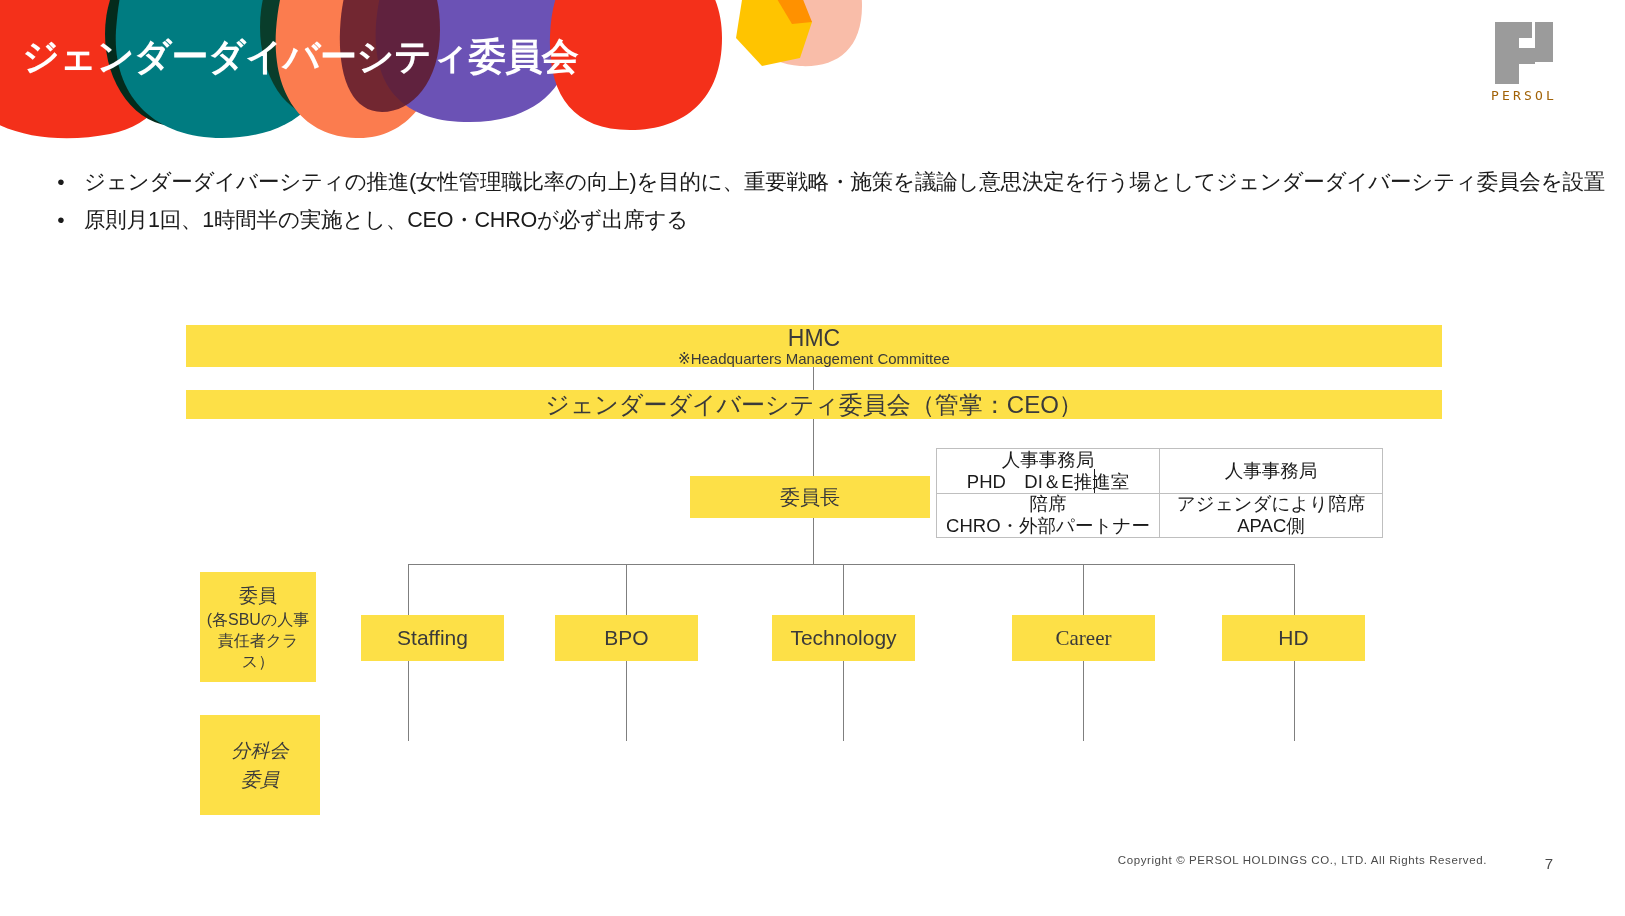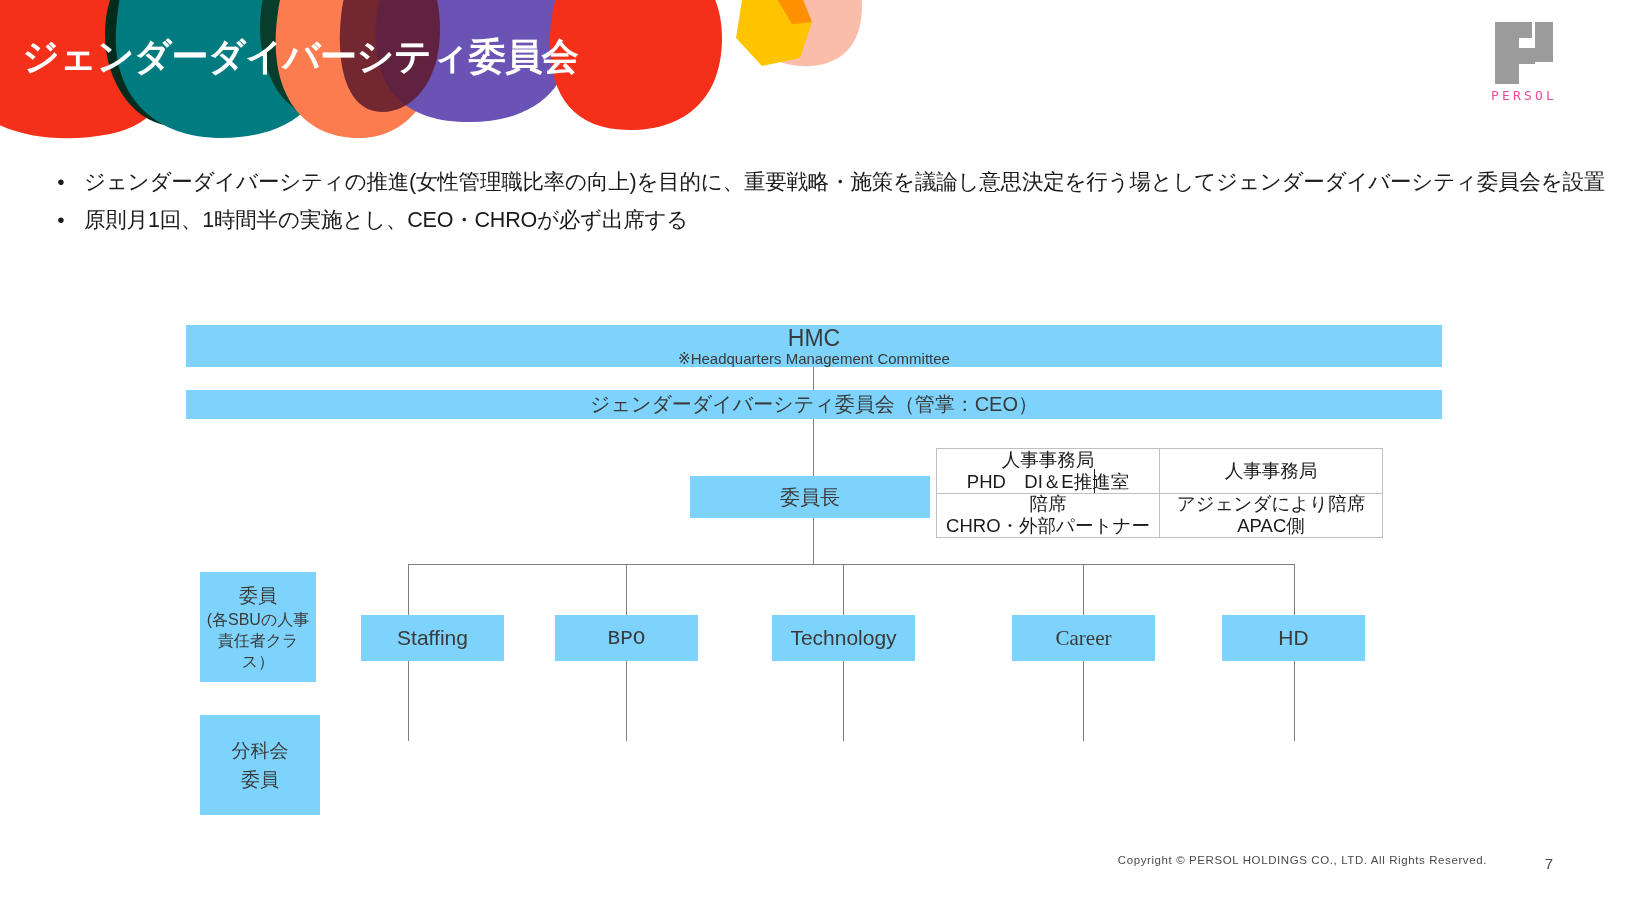--- a/index.html
+++ b/index.html
@@ -47,21 +47,21 @@
     width: 86px; height: 86px;
   }
   #persol-mark { position: absolute; left: 14px; top: 0; width: 58px; height: 62px; }
   #persol-wordmark {
     position: absolute;
     left: 0; top: 66px;
     width: 86px;
     text-align: center;
     font-size: 13px;
     letter-spacing: 3.2px;
-    color: #ec4899;
+    color: #a16207;
     font-family: "DejaVu Sans Mono", monospace;
   }
 
   
   #bullets {
     position: absolute;
     left: 38px; top: 166px;
     width: 1560px;
   }
   .bullet-row {
@@ -89,21 +89,21 @@
   #diagram {
     position: absolute;
     left: 0; top: 0;
     width: 1625px; height: 916px;
     pointer-events: none;
   }
   #diagram > * { pointer-events: auto; }
 
   .grey-box {
     position: absolute;
-    background: #7dd3fc;
+    background: #fde047;
     color: #3a3a3a;
     display: flex;
     flex-direction: column;
     align-items: center;
     justify-content: center;
     text-align: center;
     box-sizing: border-box;
   }
   .line {
     position: absolute;
@@ -117,21 +117,21 @@
     left: 186px; top: 325px;
     width: 1256px; height: 42px;
   }
   #hmc-title { font-size: 23px; line-height: 24px; color: #3a3a3a; }
   #hmc-sub   { font-size: 15px; line-height: 17px; color: #3a3a3a; }
 
   
   #box-committee {
     left: 186px; top: 390px;
     width: 1256px; height: 29px;
-    font-size: 20px;
+    font-size: 24px;
     color: #3a3a3a;
   }
 
   
   #box-chair {
     left: 690px; top: 476px;
     width: 240px; height: 42px;
     font-size: 20px;
     color: #3a3a3a;
   }
@@ -182,31 +182,32 @@
   }
   #label-members .l-main { font-size: 19px; line-height: 26px; }
   #label-members .l-sub  { font-size: 16px; line-height: 21px; }
 
   #label-subcommittee {
     left: 200px; top: 715px;
     width: 120px; height: 100px;
     font-size: 19px;
     line-height: 29px;
     color: #3a3a3a;
+    font-style: italic;
   }
 
   
   .sbu-box {
     top: 615px;
     height: 46px;
     font-size: 21px;
     color: #3a3a3a;
   }
   #box-sbu-0 { left: 337px; width: 143px; margin-left: 24px; }
-  #box-sbu-1 { left: 555px; width: 143px; font-family: Liberation Mono, monospace; }
+  #box-sbu-1 { left: 555px; width: 143px; }
   #box-sbu-2 { left: 772px; width: 143px; }
   #box-sbu-3 { left: 1012px; width: 143px; font-family: Liberation Serif, serif; }
   #box-sbu-4 { left: 1222px; width: 143px; }
 
   
   #box-bottom {
     left: 337px; top: 741px;
     width: 1028px; height: 53px;
     font-size: 21px;
     color: #3a3a3a;

